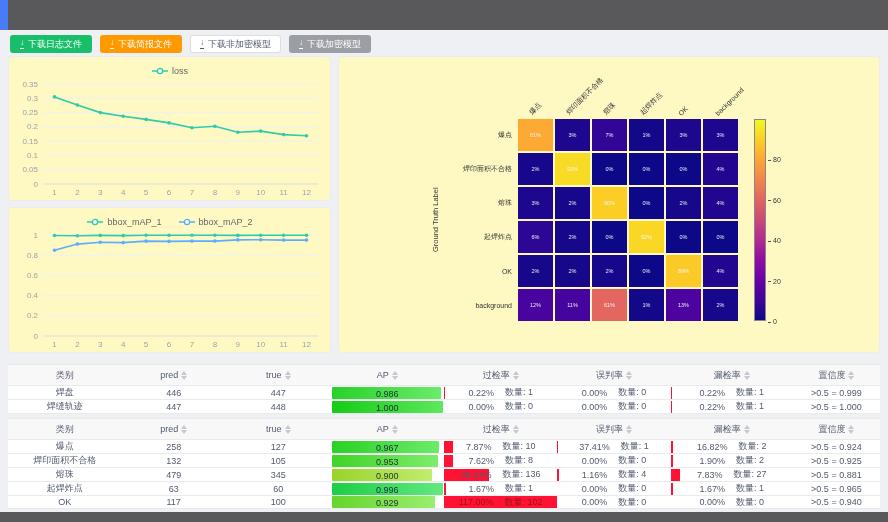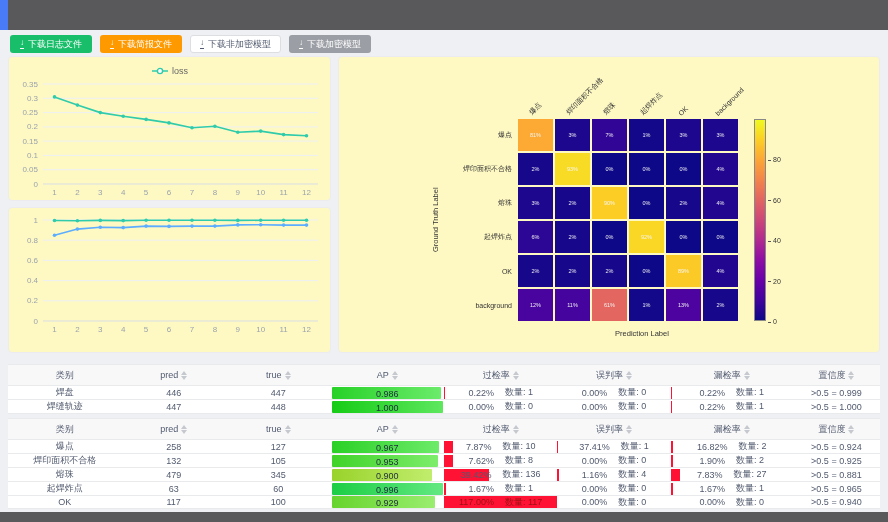--- a/index.html
+++ b/index.html
@@ -148,20 +148,36 @@
           <circle cx="158.0" cy="44.9" r="1.8" fill="#2fcbab"></circle>
           <circle cx="181.0" cy="49.7" r="1.8" fill="#2fcbab"></circle>
           <circle cx="203.9" cy="48.3" r="1.8" fill="#2fcbab"></circle>
           <circle cx="226.8" cy="54.3" r="1.8" fill="#2fcbab"></circle>
           <circle cx="249.7" cy="53.1" r="1.8" fill="#2fcbab"></circle>
           <circle cx="272.6" cy="56.6" r="1.8" fill="#2fcbab"></circle>
           <circle cx="295.5" cy="57.7" r="1.8" fill="#2fcbab"></circle>
         </svg>
     </div>
     <div class="card chart-card2">
+      <div class="legend" id="legend-1">
+          <span class="legend-item">
+            <svg width="18" height="8">
+              <line x1="1" y1="4" x2="17" y2="4" stroke="#2fcbab" stroke-width="1.5"></line>
+              <circle cx="9" cy="4" r="2.6" fill="#fff" stroke="#2fcbab" stroke-width="1.4"></circle>
+            </svg>
+            <span>bbox_mAP_1</span>
+          </span>
+          <span class="legend-item">
+            <svg width="18" height="8">
+              <line x1="1" y1="4" x2="17" y2="4" stroke="#5cadff" stroke-width="1.5"></line>
+              <circle cx="9" cy="4" r="2.6" fill="#fff" stroke="#5cadff" stroke-width="1.4"></circle>
+            </svg>
+            <span>bbox_mAP_2</span>
+          </span>
+        </div>
       <svg class="chart" id="chart-1" width="317" height="122">
           <line x1="32" y1="107.0" x2="307" y2="107.0" stroke="#d9dde4"></line>
           <text class="tick" x="27" y="109.5" text-anchor="end">0</text>
           <line x1="32" y1="86.8" x2="307" y2="86.8" stroke="#eef0f5"></line>
           <text class="tick" x="27" y="89.3" text-anchor="end">0.2</text>
           <line x1="32" y1="66.6" x2="307" y2="66.6" stroke="#eef0f5"></line>
           <text class="tick" x="27" y="69.1" text-anchor="end">0.4</text>
           <line x1="32" y1="46.4" x2="307" y2="46.4" stroke="#eef0f5"></line>
           <text class="tick" x="27" y="48.9" text-anchor="end">0.6</text>
           <line x1="32" y1="26.2" x2="307" y2="26.2" stroke="#eef0f5"></line>
@@ -271,21 +287,20 @@
             </div>
           <div class="cm-colorbar"></div>
           <div class="cm-cbticks">
               <span style="bottom: calc(0% - 4px);">0</span>
               <span style="bottom: calc(20% - 4px);">20</span>
               <span style="bottom: calc(40% - 4px);">40</span>
               <span style="bottom: calc(60% - 4px);">60</span>
               <span style="bottom: calc(80% - 4px);">80</span>
             </div>
         </div>
-        <div class="cm-xlabel">Prediction Label</div>
       </div>
     </div>
   </div>
 </div>
 
 <div class="tables">
   <div class="tbl1" id="table-0">
       <table>
         <colgroup>
           <col style="width: 13%;">
@@ -658,21 +673,21 @@
             <td>
               <div class="ap-wrap">
                 <div class="ap-bar" style="width:92.9%;background-color:#6fe631"></div>
                 <span class="ap-text">0.929</span>
               </div>
             </td>
             <td>
               <div class="stat-wrap full">
                 <div class="stat-bar" style="width:100%"></div>
                 <span class="stat-pct">117.00%</span>
-                <span class="stat-cnt">数量: 117</span>
+                <span class="stat-cnt">数量: 102</span>
               </div>
             </td>
             <td>
               <div class="stat-wrap">
                 <span class="stat-pct">0.00%</span>
                 <span class="stat-cnt">数量: 0</span>
               </div>
             </td>
             <td>
               <div class="stat-wrap">

